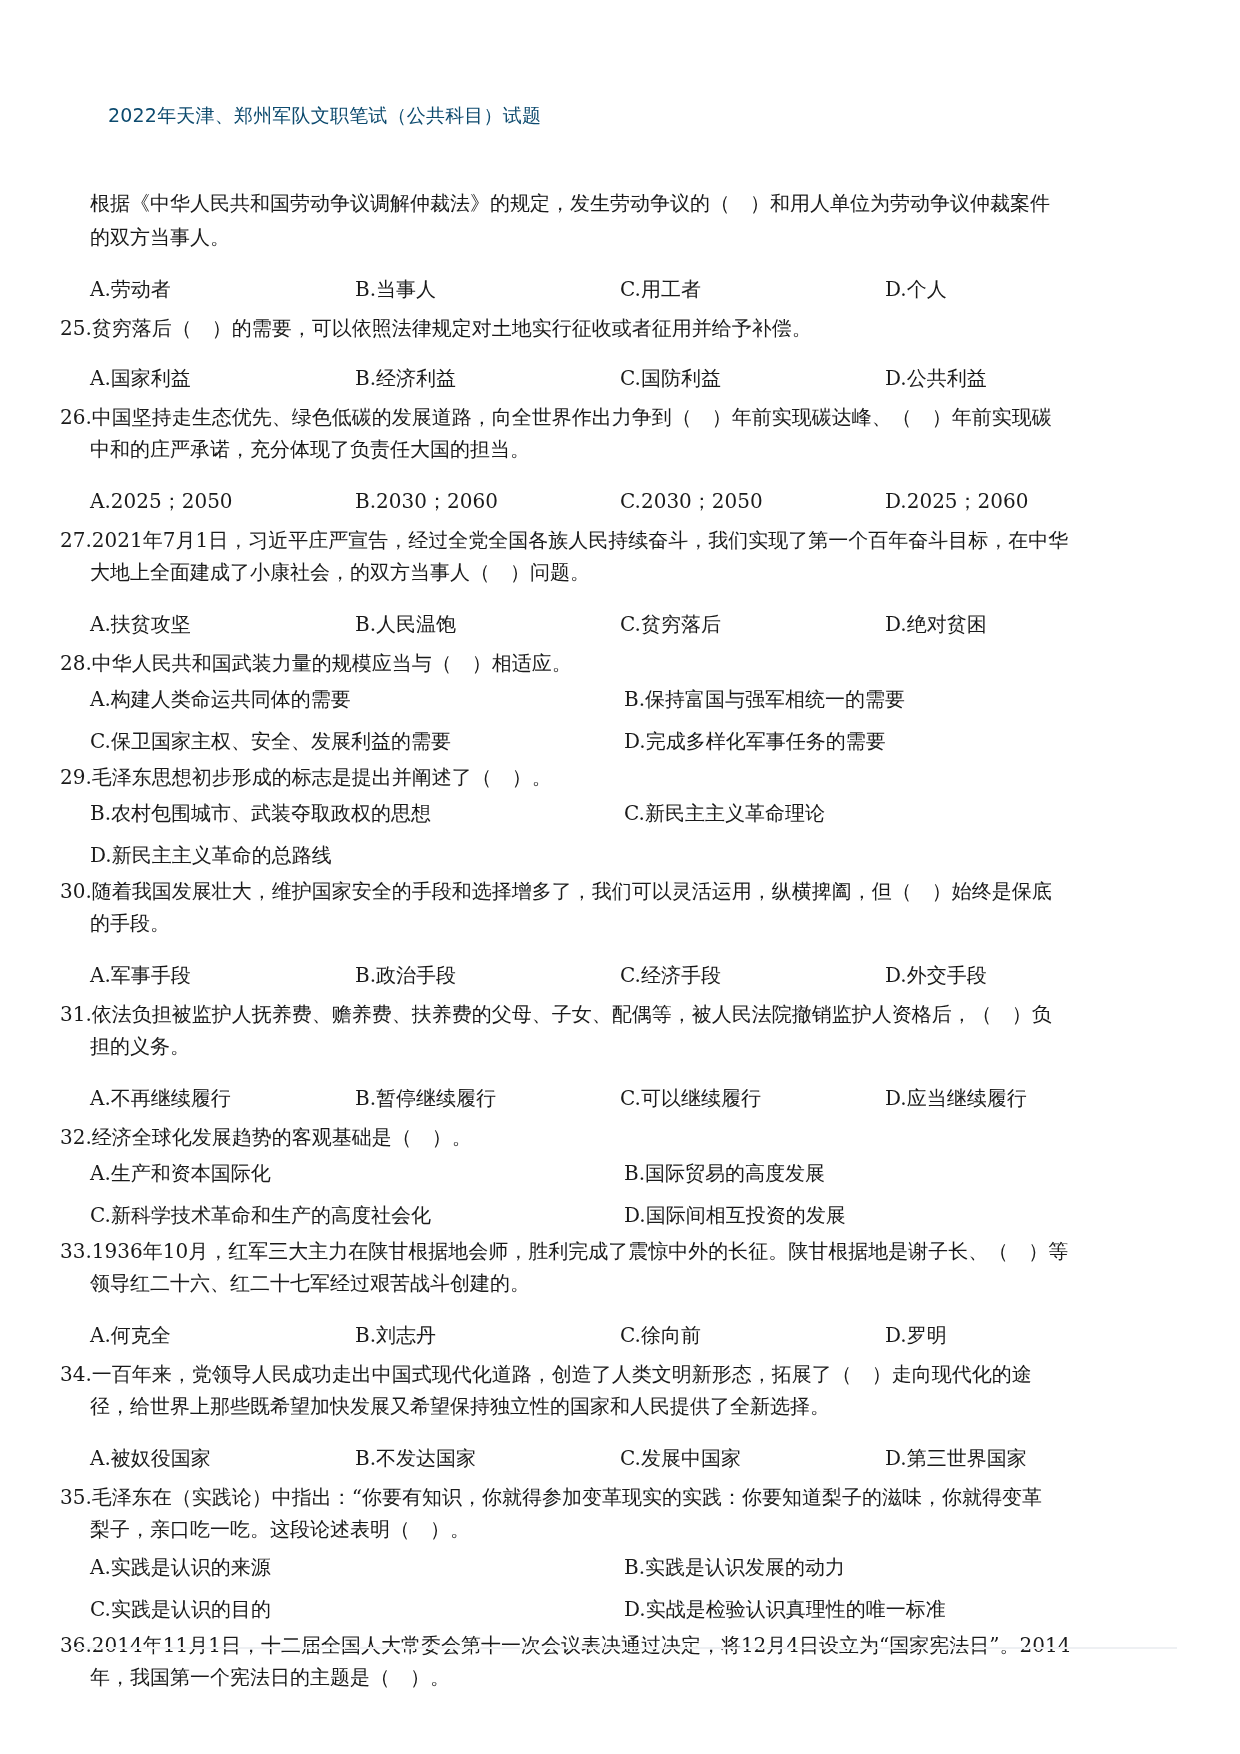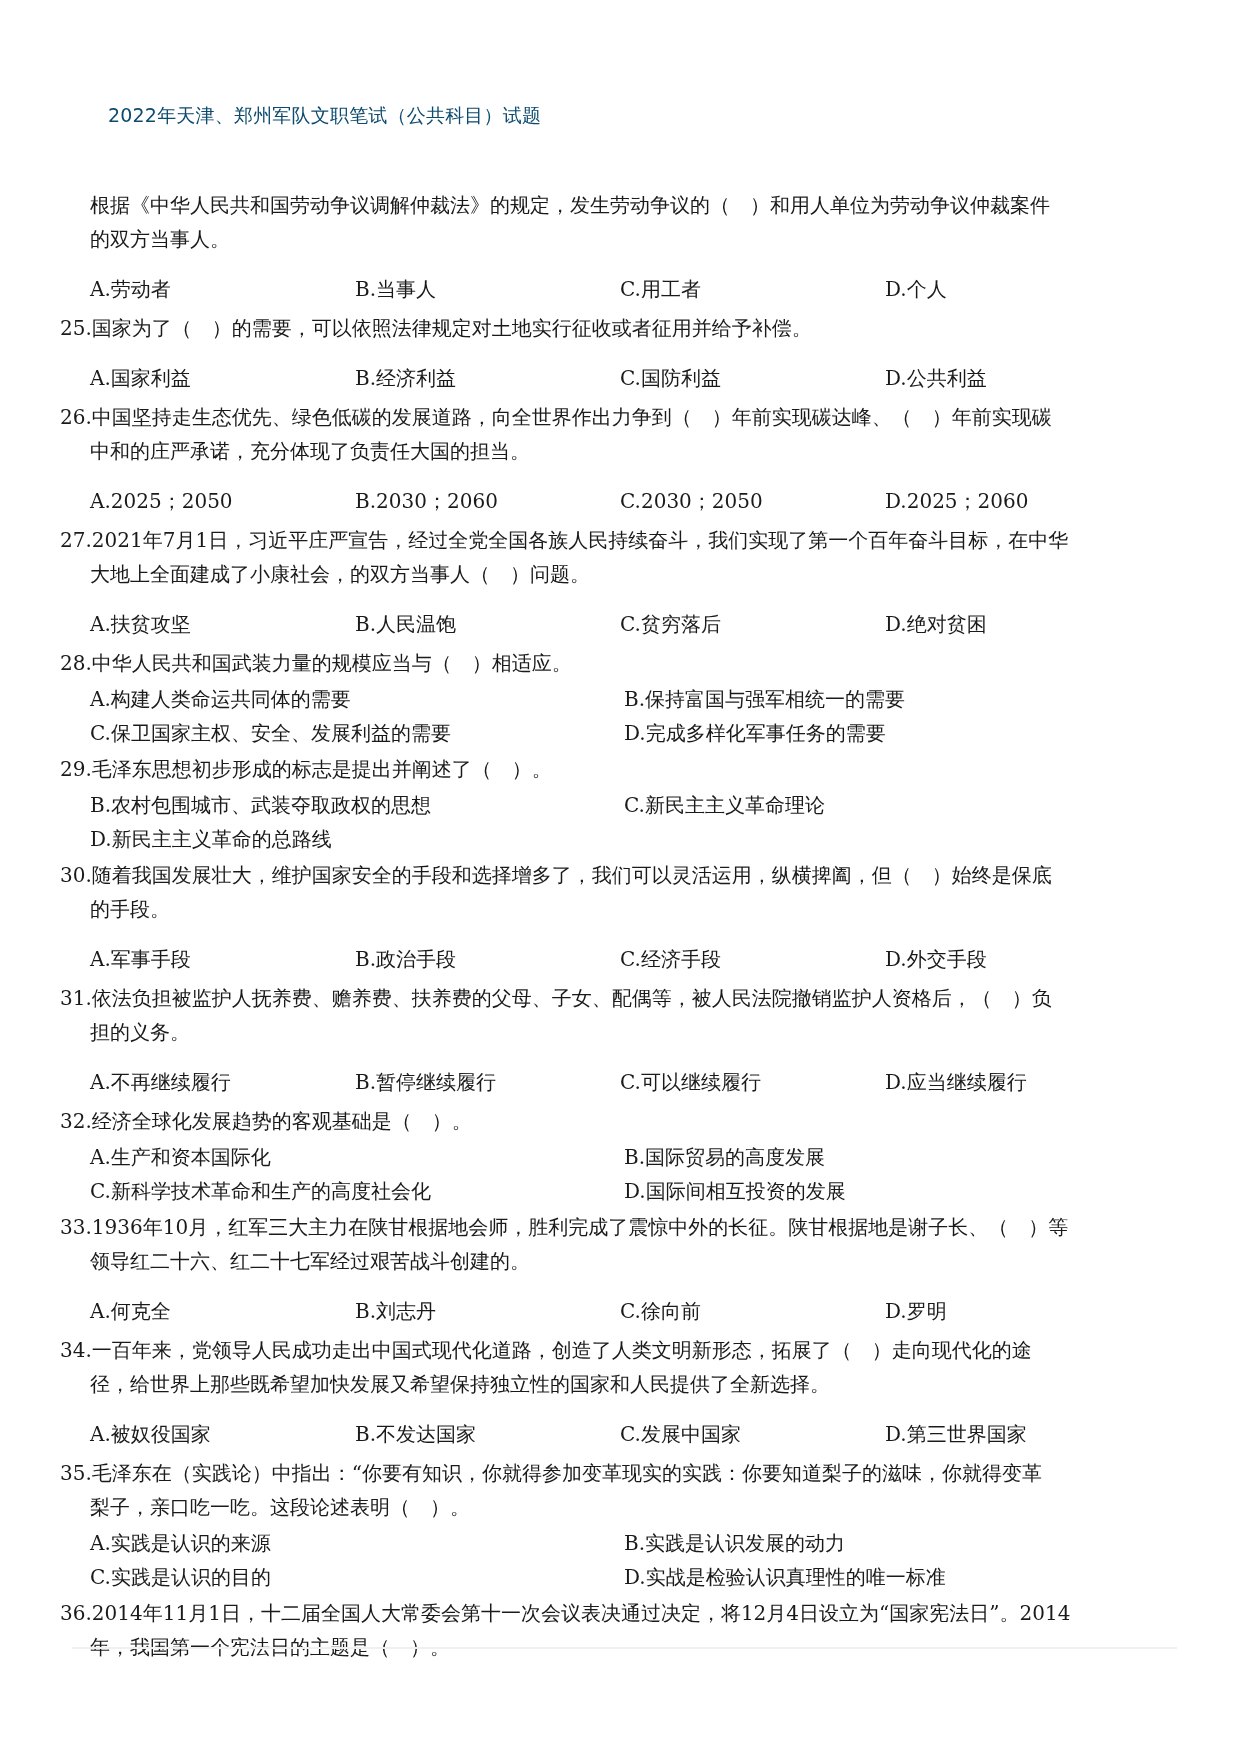--- a/index.html
+++ b/index.html
@@ -4,24 +4,24 @@
 <style>
   html, body { margin: 0; padding: 0; background: #ffffff; }
   body { width: 1240px; height: 1754px; position: relative; overflow: hidden;
          font-family: "DejaVu Serif", "Liberation Serif", serif; color: #1a1a1a; }
   .title { position: absolute; left: 108px; top: 103px; font-family: "DejaVu Sans", "Liberation Sans", sans-serif;
            font-size: 19px; color: #0c4a6e; letter-spacing: 0.2px; }
   .content { position: absolute; left: 60px; top: 188px; width: 1090px; }
   .q { font-size: 20px; line-height: 34px; }
   .q-line { white-space: nowrap; }
   .q-num { display: inline-block; }
-  .indent { padding-left: 30px; }
+  .indent { padding-left: 30px; font-family: Liberation Mono, monospace; }
   .opts4 { display: flex; padding-left: 30px; font-size: 20px; height: 40px; align-items: center; margin-top: 13px; }
   .opts4 .opt { width: 267px; }
-  .opts2 { display: grid; grid-template-columns: 534px 534px; padding-left: 30px; font-size: 20px; row-gap: 0; margin-top: 2px; }
+  .opts2 { display: grid; grid-template-columns: 534px 534px; padding-left: 30px; font-size: 20px; row-gap: 8px; margin-top: 2px; }
   .opts2 .opt { height: 34px; line-height: 34px; }
   .block { margin-bottom: 2px; }
   .footer-line { position: absolute; left: 72px; top: 1647px; width: 1105px; height: 2px; background: #eef0f3; }
 </style>
 </head>
 <body>
 
 <div class="title">2022年天津、郑州军队文职笔试（公共科目）试题</div>
 
 <div class="content" id="content">
@@ -29,21 +29,21 @@
       <div class="q q-line indent"><span>根据《中华人民共和国劳动争议调解仲裁法》的规定，发生劳动争议的（　）和用人单位为劳动争议仲裁案件</span></div>
       <div class="q q-line indent"><span>的双方当事人。</span></div>
       <div class="opts4">
         <div class="opt">A.劳动者</div>
         <div class="opt">B.当事人</div>
         <div class="opt">C.用工者</div>
         <div class="opt">D.个人</div>
       </div>
     </div>
     <div class="block">
-      <div class="q q-line"><span class="q-num">25.</span><span>国家为了（　）的需要，可以依照法律规定对土地实行征收或者征用并给予补偿。</span></div>
+      <div class="q q-line"><span class="q-num">25.</span><span>贫穷落后（　）的需要，可以依照法律规定对土地实行征收或者征用并给予补偿。</span></div>
       <div class="opts4">
         <div class="opt">A.国家利益</div>
         <div class="opt">B.经济利益</div>
         <div class="opt">C.国防利益</div>
         <div class="opt">D.公共利益</div>
       </div>
     </div>
     <div class="block">
       <div class="q q-line"><span class="q-num">26.</span><span>中国坚持走生态优先、绿色低碳的发展道路，向全世界作出力争到（　）年前实现碳达峰、（　）年前实现碳</span></div>
       <div class="q q-line indent"><span>中和的庄严承诺，充分体现了负责任大国的担当。</span></div>

